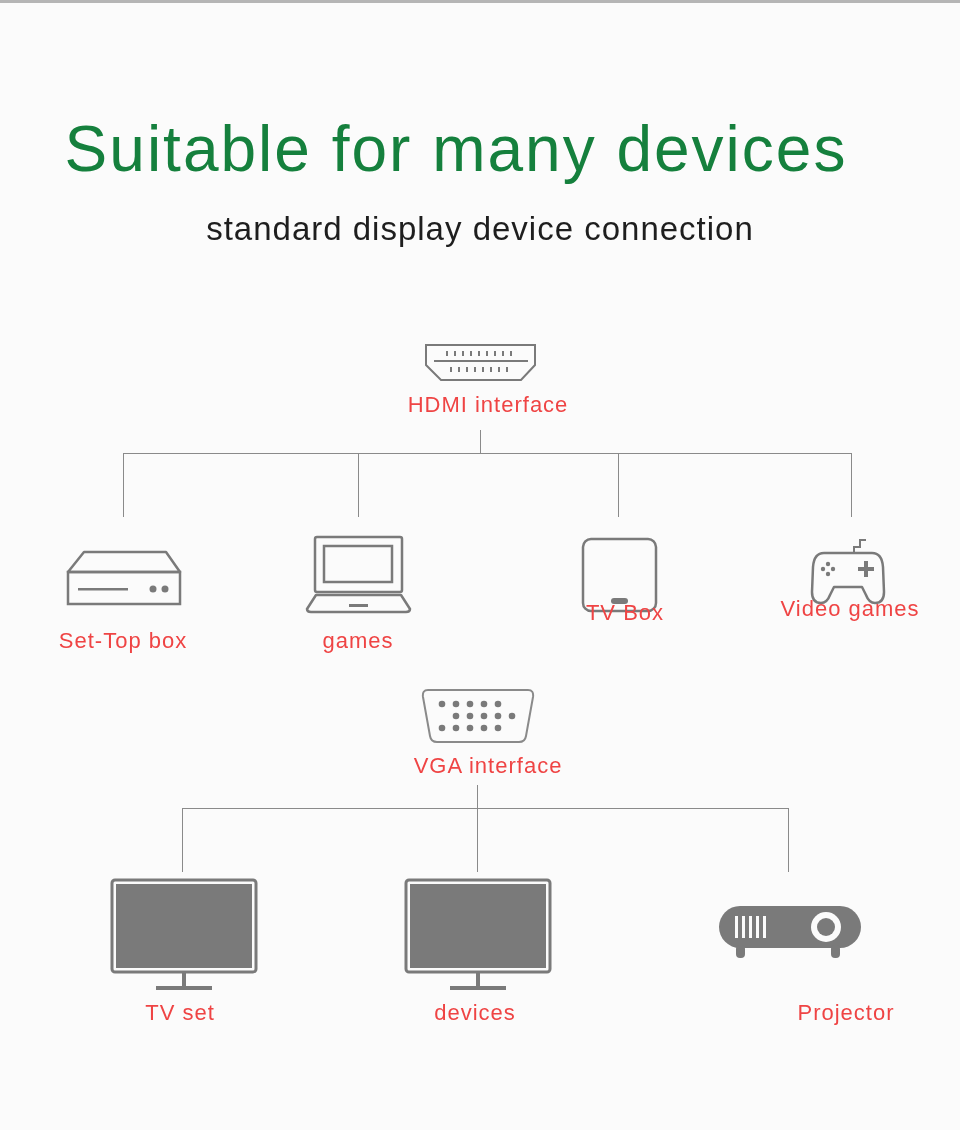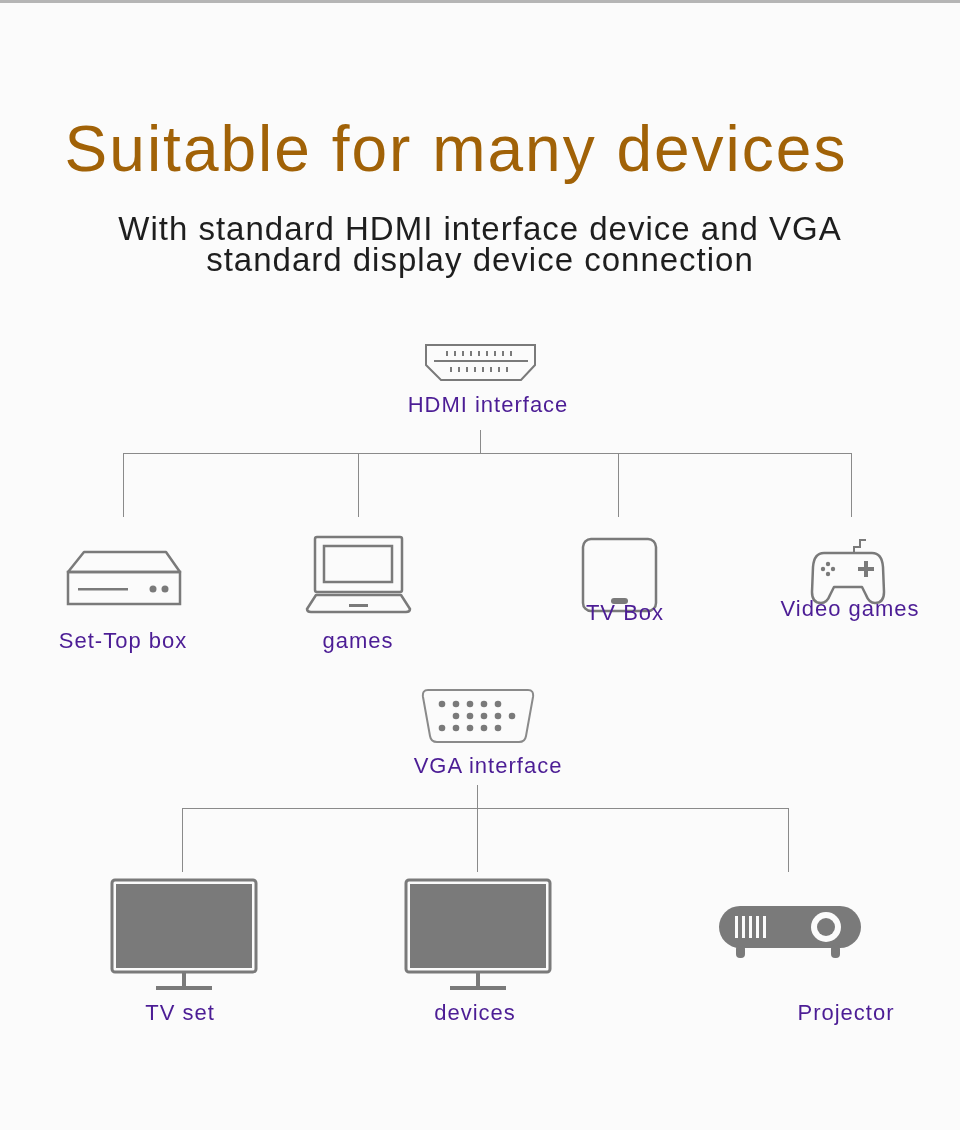--- a/index.html
+++ b/index.html
@@ -1,32 +1,31 @@
 <!DOCTYPE html>
 <html><head>
 <meta charset="utf-8">
 <style>
   html,body{margin:0;padding:0;}
   body{width:960px;height:1130px;background:#fbfbfb;position:relative;overflow:hidden;font-family:"Liberation Sans",sans-serif;color:#222;}
   .topbar{position:absolute;left:0;top:0;width:960px;height:3px;background:#b5b5b5;}
   .abs{position:absolute;}
-  .title{left:0;top:112px;width:912px;text-align:center;font-size:64px;letter-spacing:2px;color:#a16207;}
+  .title{left:0;top:112px;width:912px;text-align:center;font-size:64px;letter-spacing:2px;color:#15803d;}
   .subtitle{left:0;top:213px;width:960px;text-align:center;font-size:33px;line-height:31px;letter-spacing:1px;color:#1e1e1e;}
-  .label{font-size:22px;color:#4c1d95;text-align:center;letter-spacing:1px;transform:translateX(-50%);white-space:nowrap;}
+  .label{font-size:22px;color:#ef4444;text-align:center;letter-spacing:1px;transform:translateX(-50%);white-space:nowrap;}
   .line{position:absolute;background:#8a8a8a;}
   svg{position:absolute;}
 </style>
 </head>
 <body>
 
 <div class="topbar"></div>
 
 <div class="abs title">Suitable for many devices</div>
 <div class="abs subtitle">
-  <div>With standard HDMI interface device and VGA</div>
   <div>standard display device connection</div>
 </div>
 
 <svg style="left:424px;top:343px" width="114" height="40" viewBox="0 0 114 40">
   <path d="M2 2 H111 V22 L97 37 H17 L2 22 Z" fill="none" stroke="#7a7a7a" stroke-width="2"></path>
   <g fill="#7a7a7a">
     <rect x="22" y="8" width="2" height="5"></rect>
       <rect x="30" y="8" width="2" height="5"></rect>
       <rect x="38" y="8" width="2" height="5"></rect>
       <rect x="46" y="8" width="2" height="5"></rect>

